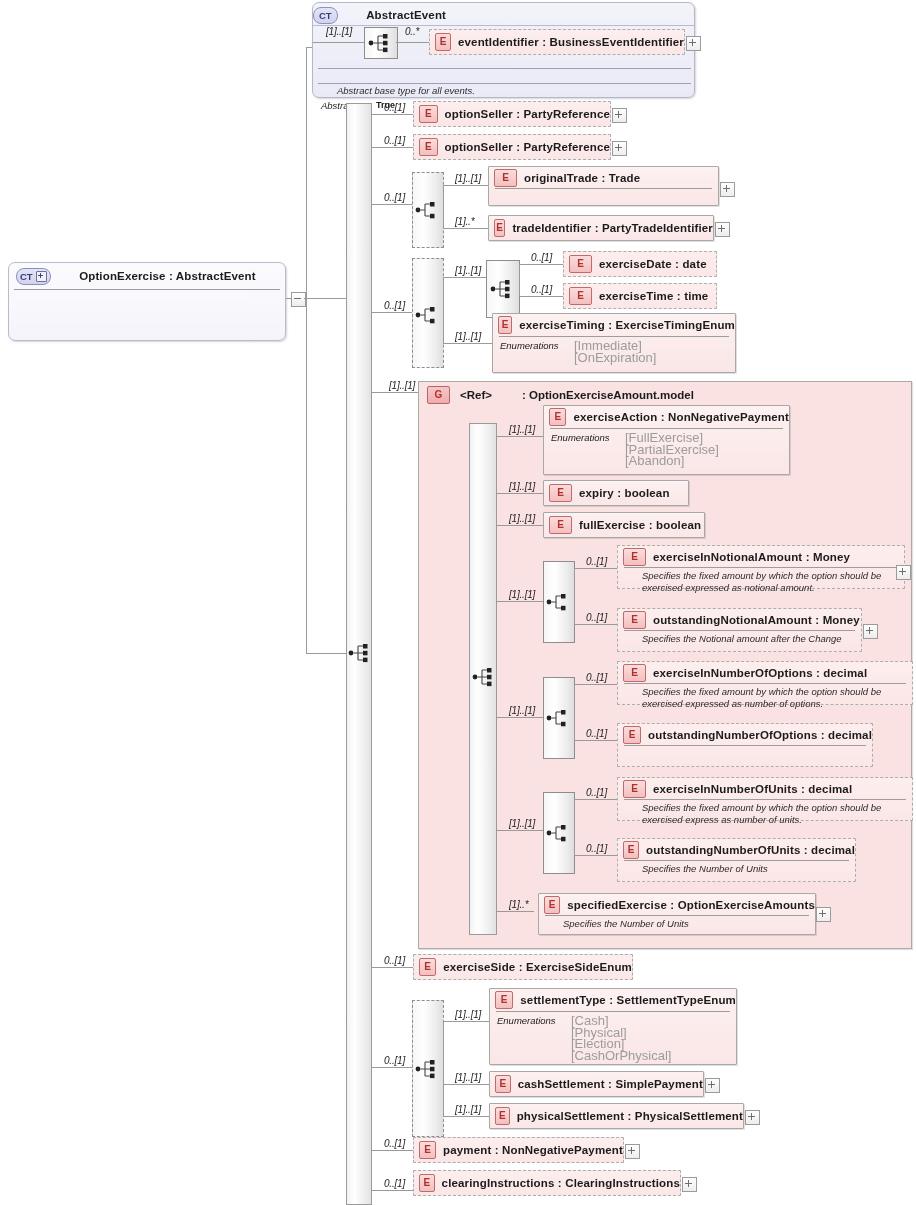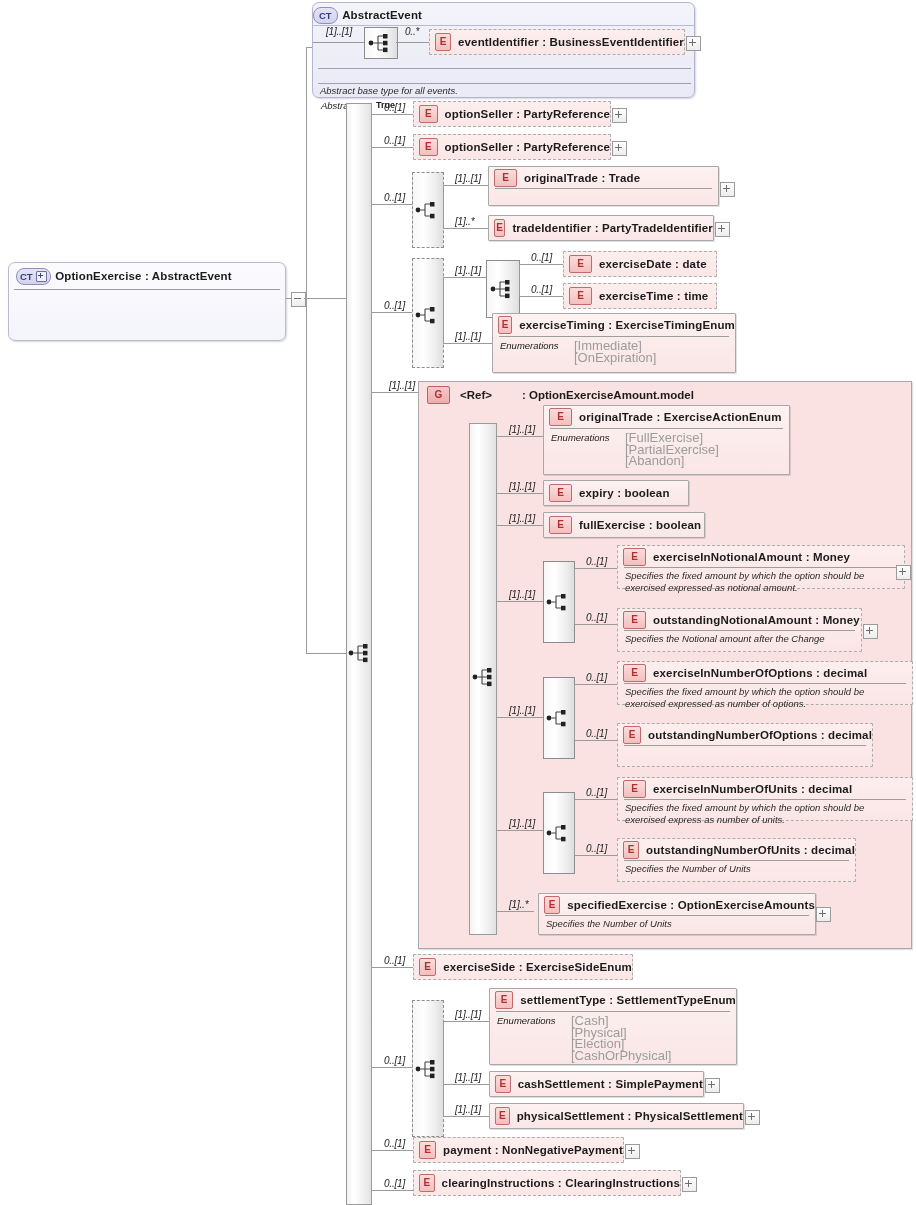--- a/index.html
+++ b/index.html
@@ -89,21 +89,21 @@
     font-weight:bold;
     color:#1b1b1b;
     letter-spacing:0.15px;
     font-family:"Liberation Sans", sans-serif;
   }
   .sep{height:1px;background:#9d9d9d;margin:0 6px;}
   .doc{
     font-size:9.5px;
     font-style:italic;
     color:#2b2b2b;
-    padding:3px 7px 4px 7px;
+    padding:3px 7px 4px 24px;
     line-height:12px;
     font-family:"Liberation Sans", sans-serif;
   }
   .enumrow{display:flex;padding:3px 7px 5px 7px;}
   .enumlbl{
     font-size:9.5px;font-style:italic;color:#1b1b1b;
     width:74px;flex:0 0 74px;
   }
   .enumvals{font-size:13px;color:#9c9c9c;line-height:11.5px;font-family:"Liberation Sans", sans-serif;}
 
@@ -137,21 +137,21 @@
   }
   #root-box .hdr{height:22px;padding-left:7px;}
   .ctbadge{
     display:inline-flex;align-items:center;
     height:15px;
     padding:0 3px;
     font-size:9.5px;font-weight:bold;color:#3a3a7a;
     background:linear-gradient(to bottom,#e4e4f6,#d2d2ee);
     border:1px solid #8f8fbb;
     border-radius:8px;
-    margin-right:0;
+    margin-right:24px;
     font-family:"Liberation Sans", sans-serif;
     justify-content:center;
   }
   .ctplus{
     display:inline-block;width:9px;height:9px;margin-left:3px;
     border:1px solid #6f6f9f;background:#f0f0fb;position:relative;border-radius:1px;
   }
   .ctplus:before{content:"";position:absolute;left:1px;top:3px;width:5px;height:1px;background:#44446e;}
   .ctplus:after{content:"";position:absolute;left:3px;top:1px;width:1px;height:5px;background:#44446e;}
 
@@ -394,21 +394,21 @@
       <rect x="15" y="15.6" width="4.5" height="4.5" fill="#222"></rect>
     </svg>
   </div>
   <div class="vline" style="left:496px;top:436px;height:475px;"></div>
 
   <div class="hline" style="left:496px;top:436px;width:48px;"></div>
   <div class="card" style="left:509px;top:424px;">[1]..[1]</div>
   <div class="node solid" style="left:543px;top:405px;width:247px;height:70px;">
     <div class="hdr" style="height:22px;">
         <span class="badge">E</span>
-        <span class="ttl">originalTrade : ExerciseActionEnum</span>
+        <span class="ttl">exerciseAction : NonNegativePayment</span>
       </div>
     <div class="sep"></div>
     <div class="enumrow">
       <span class="enumlbl">Enumerations</span>
       <span class="enumvals" style="white-space:pre-line;">[FullExercise]
 [PartialExercise]
 [Abandon]</span>
     </div>
   </div>
 

